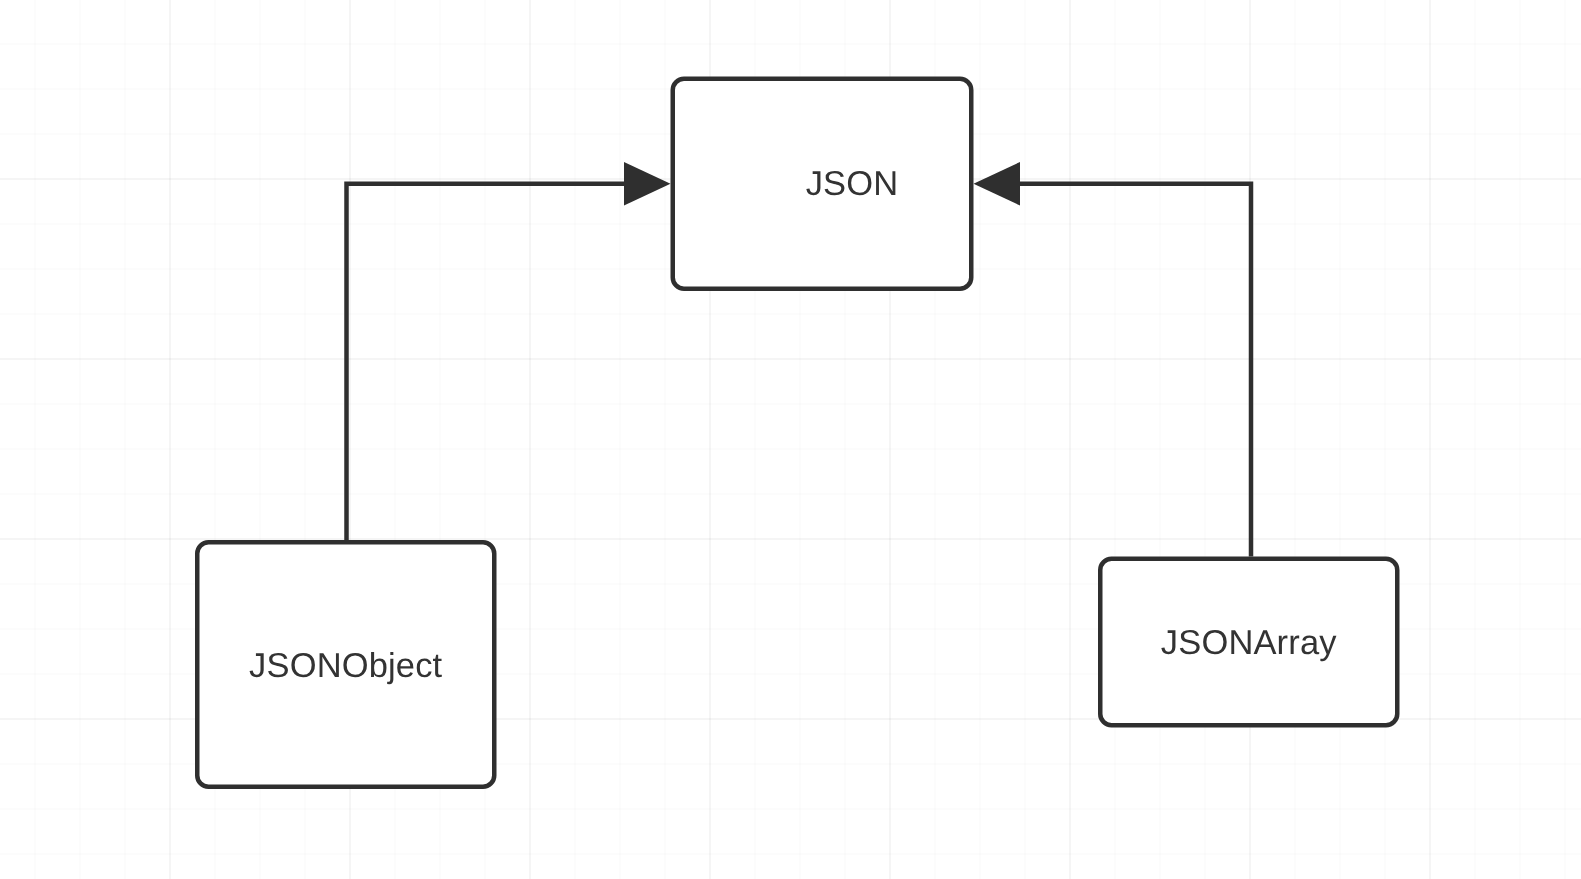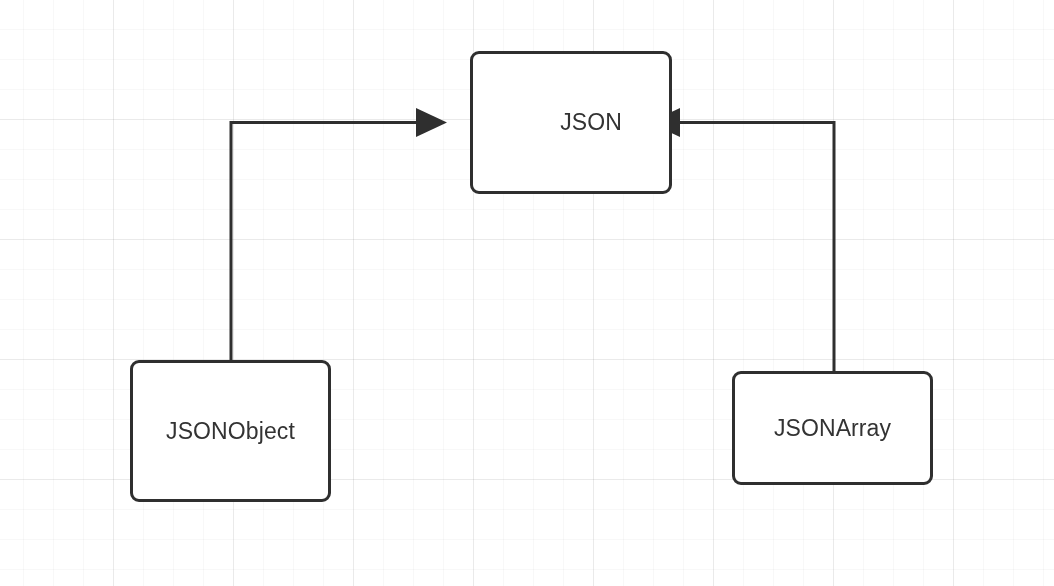--- a/index.html
+++ b/index.html
@@ -45,22 +45,22 @@
   }
   .node-label {
     color: #333333;
     font-family: "Liberation Sans", sans-serif;
     font-size: 23px;
     line-height: 1;
     letter-spacing: 0.1px;
     white-space: nowrap;
     -webkit-font-smoothing: antialiased;
   }
-  #node-json      { left: 470px; top: 51px;  width: 202px; height: 143px; padding-left: 40px; }
-  #node-jsonobject{ left: 130px; top: 360px; width: 201px; height: 142px; }
+  #node-json      { left: 447px; top: 51px;  width: 202px; height: 143px; padding-left: 40px; }
+  #node-jsonobject{ left: 130px; top: 360px; width: 201px; height: 166px; }
   #node-jsonarray { left: 732px; top: 371px; width: 201px; height: 114px; }
 </style>
 </head>
 <body>
 
 <div id="canvas">
 
   <svg id="edge-layer" viewBox="0 0 1054 586" width="1054" height="586" xmlns="http://www.w3.org/2000/svg">
     <g stroke="#2f2f2f" stroke-width="3" fill="none" stroke-linecap="butt" stroke-linejoin="miter">
       <path d="M 231 360 L 231 122.5 L 430 122.5"></path>

